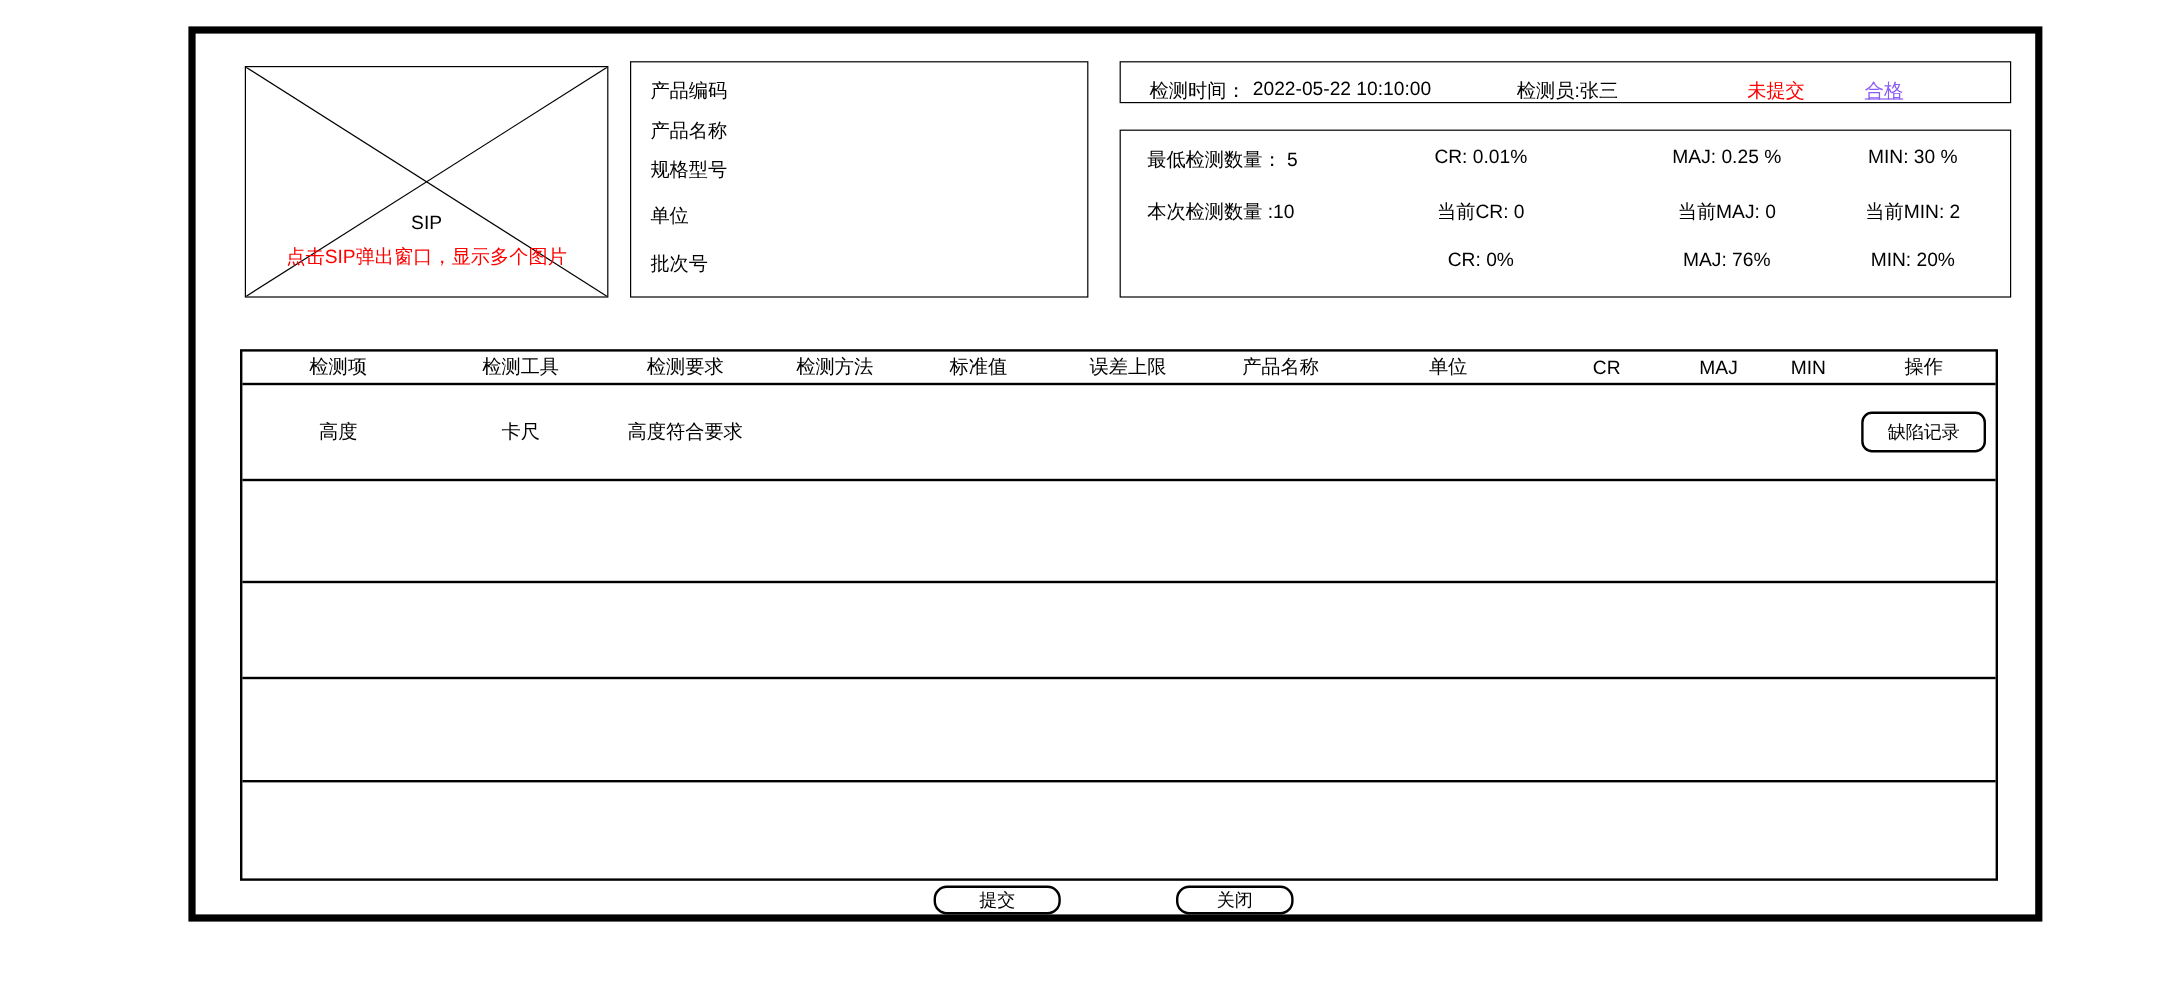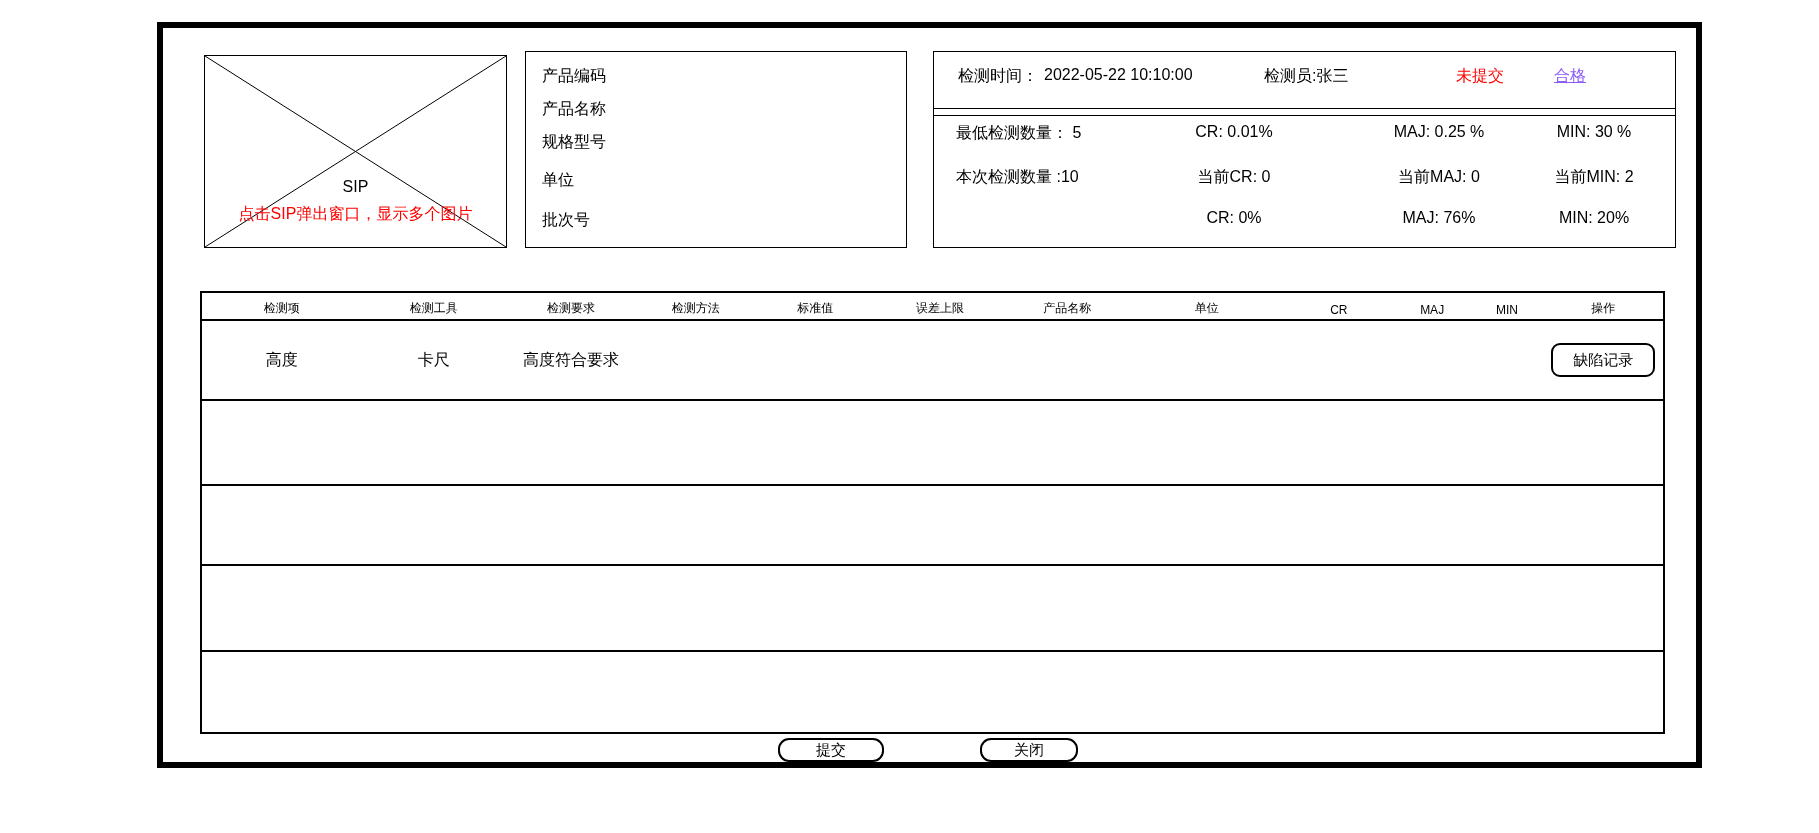--- a/index.html
+++ b/index.html
@@ -13,40 +13,40 @@
   .imgbox .lbl{position:absolute;width:100%;text-align:center;font-size:16px;background:transparent;}
   .img-title{top:52px;}
   .sip{top:122px;}
   .sip-note{top:148px;font-size:15px;color:#ff0000;}
 
   
   .infobox{left:362px;top:23px;width:382px;height:197px;border:1px solid #000;}
   .inforow{position:absolute;left:16px;font-size:16px;}
 
   
-  .inspbox{left:770px;top:23px;width:743px;height:65px;border:1px solid #000;font-size:16px;}
+  .inspbox{left:770px;top:23px;width:743px;height:35px;border:1px solid #000;font-size:16px;}
   .inspbox span{position:absolute;top:14px;white-space:nowrap;}
   .red{color:#ff0000;}
   .green{color:#8b5cf6;text-decoration:underline;}
 
   
   .metbox{left:770px;top:80px;width:743px;height:140px;border:1px solid #000;font-size:16px;}
   .mcell{position:absolute;white-space:nowrap;}
   .mc1{left:22px;}
   .mc2{left:210px;width:180px;text-align:center;}
   .mc3{left:415px;width:180px;text-align:center;}
   .mc4{left:580px;width:160px;text-align:center;}
   .mr1{top:14px;} .mr2{top:58px;} .mr3{top:100px;}
 
   
   .tbl{left:37px;top:263px;width:1465px;height:443px;border:2px solid #000;
     display:flex;flex-direction:column;}
   .trow{display:flex;flex-direction:row;box-sizing:border-box;}
   .thead{height:28px;border-bottom:2px solid #000;align-items:flex-end;}
-  .thead .cell{padding-bottom:2px;font-size:12px;}
+  .thead .cell{padding-bottom:2px;font-size:16px;}
   .tdata{height:78px;align-items:center;}
   .tempty{border-top:2px solid #000;}
   .re2{height:85px;} .re3{height:80px;} .re4{height:86px;} .re5{flex:1;}
   .cell{display:flex;align-items:center;justify-content:center;box-sizing:border-box;
     font-size:16px;white-space:nowrap;}
   .c0{width:160px;} .c1{width:145px;} .c2{width:130px;} .c3{width:120px;}
   .c4{width:120px;} .c5{width:130px;} .c6{width:125px;} .c7{width:155px;}
   .c8{width:110px;} .c9{width:77px;} .c10{width:73px;} .c11{width:120px;}
 
   .defect-btn{width:104px;height:34px;border:2px solid #000;border-radius:9px;background:#fff;

